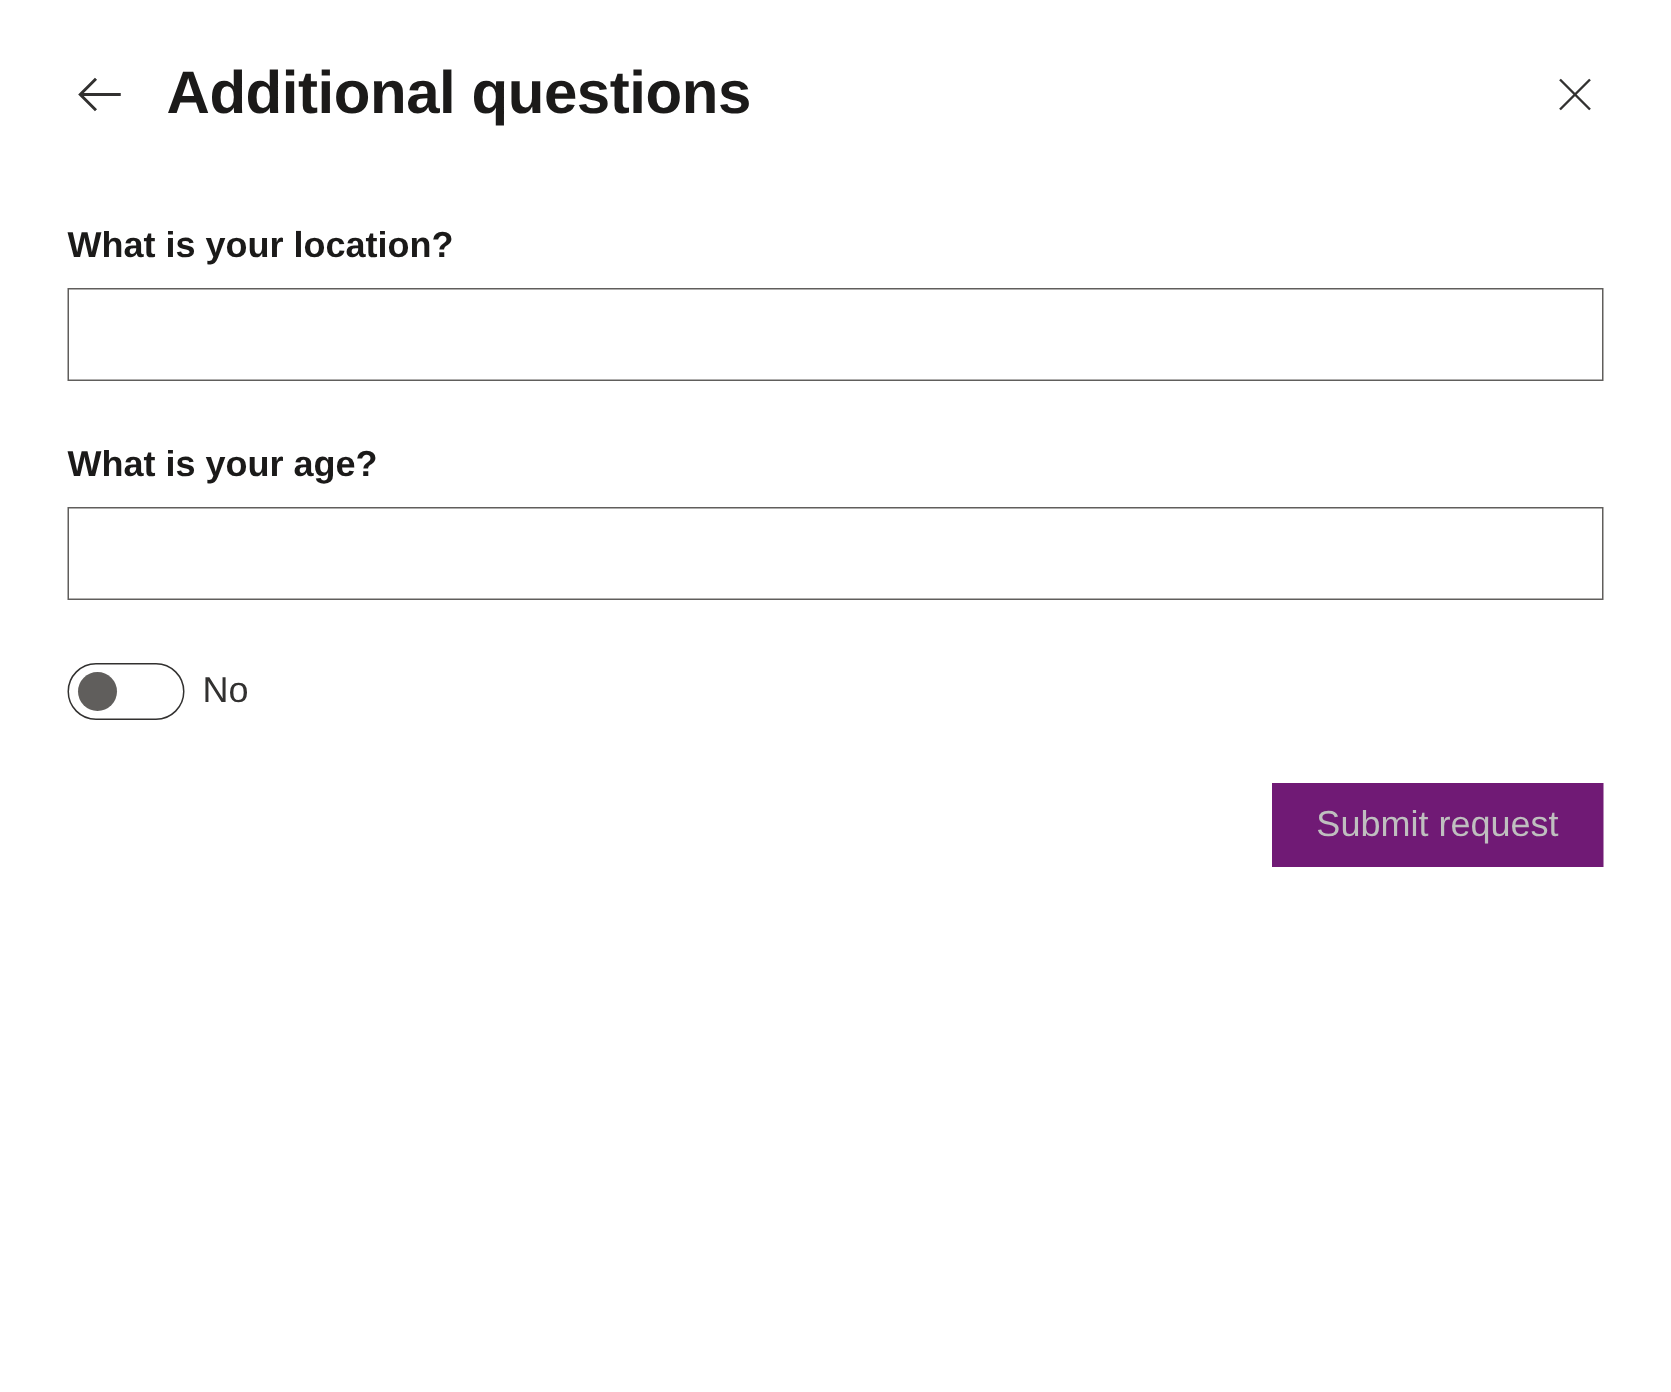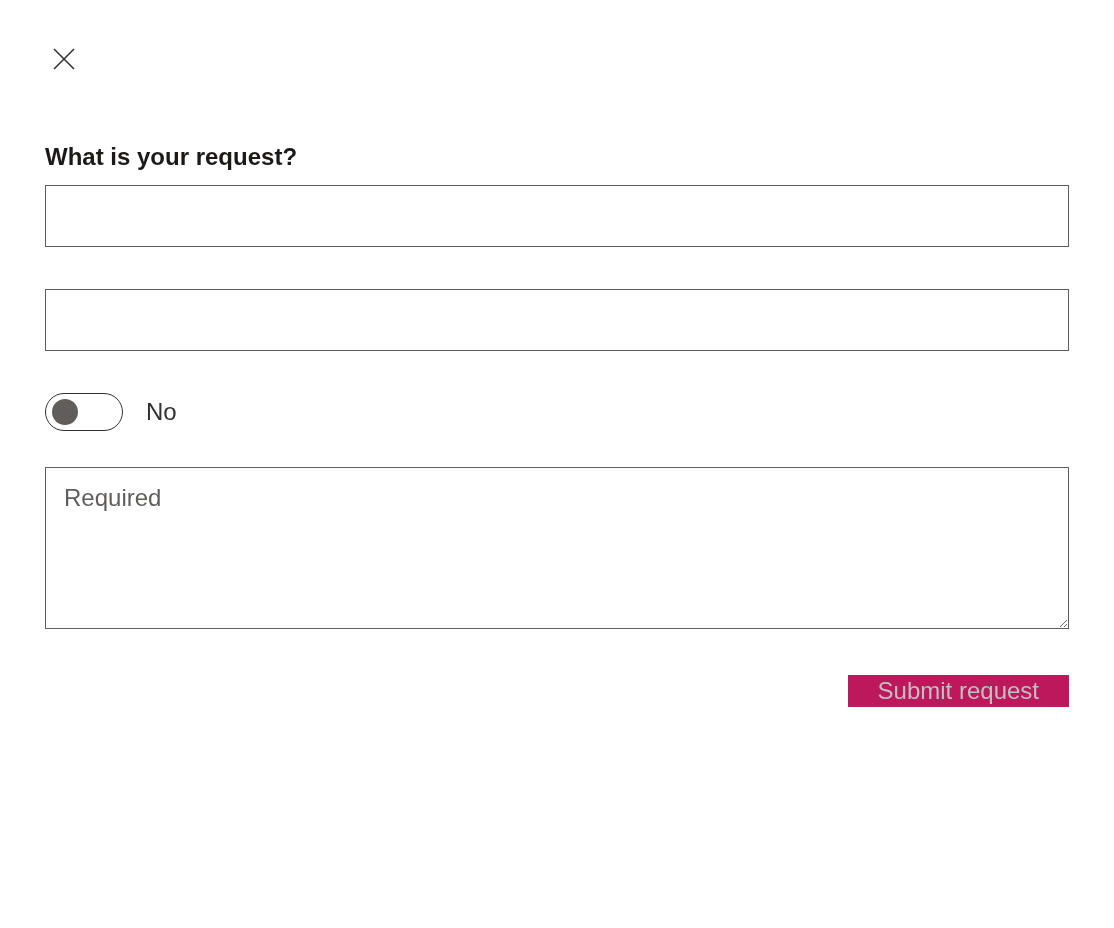--- a/index.html
+++ b/index.html
@@ -66,21 +66,21 @@
       outline: none;
       color: #323130;
       font-family: inherit;
     }
     .toggle-group {
       margin-bottom: 36px;
     }
     .toggle-row {
       display: flex;
       align-items: center;
-      gap: 23px;
+      gap: 12px;
     }
     .toggle {
       position: relative;
       width: 78px;
       height: 38px;
       border: 1.5px solid #323130;
       border-radius: 19px;
       background: #ffffff;
       cursor: pointer;
       padding: 0;
@@ -116,57 +116,66 @@
       color: #605e5c;
     }
     .actions {
       display: flex;
       justify-content: flex-end;
       margin-top: 38px;
     }
     .submit-btn {
       font-size: 24px;
       font-weight: 400;
-      padding: 2px 30px;
+      padding: 14px 30px;
       border: none;
-      background: #be185d;
+      background: #701a75;
       color: #bfbfbf;
       cursor: not-allowed;
       font-family: inherit;
     }
   </style>
 </head>
 <body>
 
 <div class="header">
+  <div class="header-left">
+    <button class="back-btn">
+      <svg width="36" height="36" viewBox="0 0 24 24" fill="none" stroke="currentColor" stroke-width="1.3">
+        <line x1="21" y1="12" x2="3" y2="12"></line>
+        <polyline points="10 5 3 12 10 19"></polyline>
+      </svg>
+    </button>
+    <h1 class="page-title">Additional questions</h1>
+  </div>
   <button class="close-btn">
     <svg width="30" height="30" viewBox="0 0 24 24" fill="none" stroke="currentColor" stroke-width="1.3">
       <line x1="4" y1="4" x2="20" y2="20"></line>
       <line x1="20" y1="4" x2="4" y2="20"></line>
     </svg>
   </button>
 </div>
 
 <div class="form-group">
-  <label class="form-label">What is your request?</label>
+  <label class="form-label">What is your location?</label>
   <input type="text" class="text-input" value="" style="">
 </div>
 
 <div class="form-group">
+  <label class="form-label">What is your age?</label>
   <input type="text" class="text-input" value="" style="">
 </div>
 
 <div class="toggle-group">
   <div class="toggle-row">
     <button class="toggle" aria-pressed="false">
       <span class="toggle-knob"></span>
     </button>
     <span class="toggle-label">No</span>
   </div>
 </div>
 
 <div class="form-group">
-  <textarea class="textarea-input" placeholder="Required" style=""></textarea>
 </div>
 
 <div class="actions">
   <button class="submit-btn" disabled="">Submit request</button>
 </div>
 
 </body></html>

